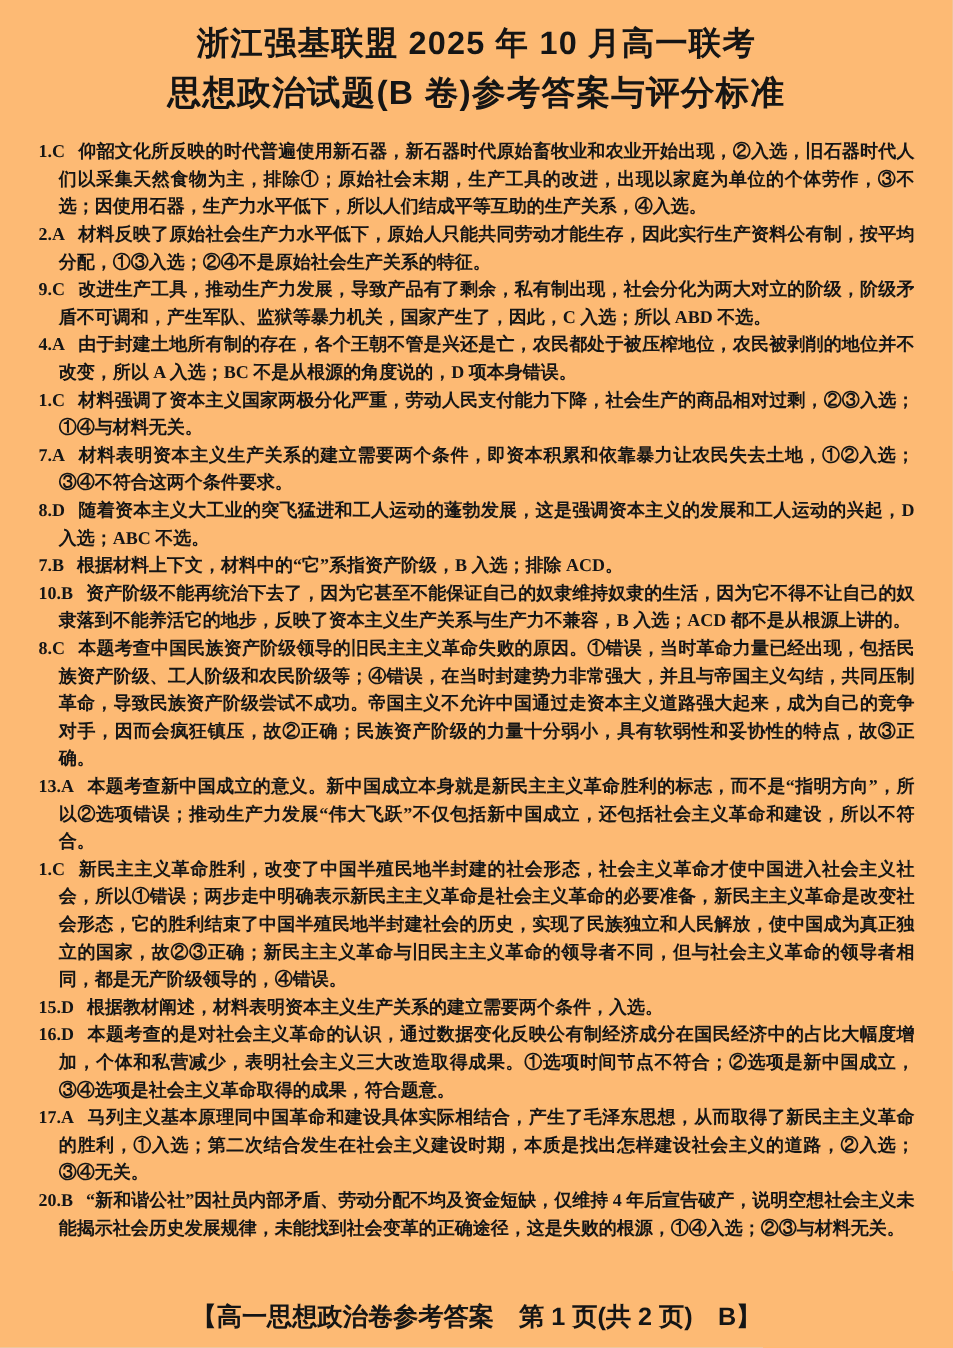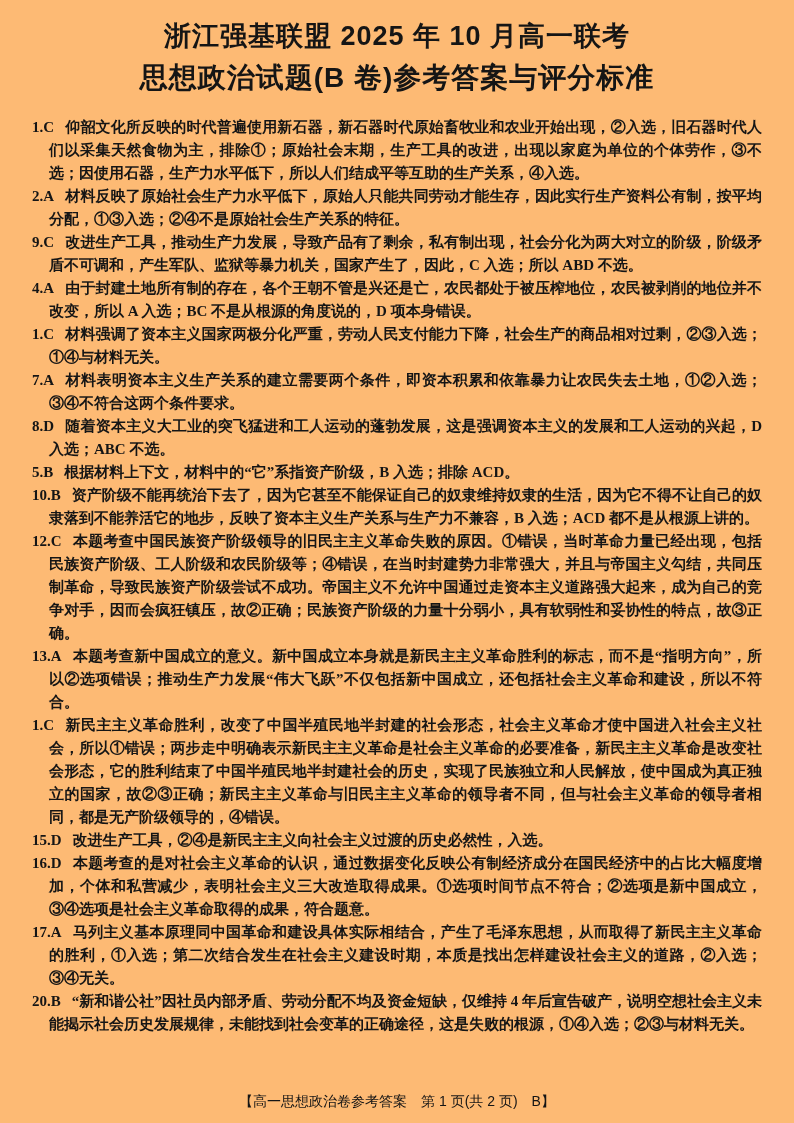--- a/index.html
+++ b/index.html
@@ -47,22 +47,22 @@
     text-indent: -17px;
   }
   .qnum { margin-right: 11px; white-space: nowrap; }
   .footer {
     position: absolute;
     left: 0;
     right: 0;
     bottom: 12px;
     text-align: center;
     font-family: "Liberation Sans", "DejaVu Sans", sans-serif;
-    font-weight: normal;
-    font-size: 14px;
+    font-weight: bold;
+    font-size: 21px;
   }
 </style>
 </head>
 <body>
 
 <div class="page">
   <h1 class="title1">浙江强基联盟 2025 年 10 月高一联考</h1>
   <h2 class="title2">思想政治试题(B 卷)参考答案与评分标准</h2>
 
   <div class="answers">
@@ -74,32 +74,32 @@
 
   <p class="item"><span class="qnum">4.A</span><span>由于封建土地所有制的存在，各个王朝不管是兴还是亡，农民都处于被压榨地位，农民被剥削的地位并不改变，所以 A 入选；BC 不是从根源的角度说的，D 项本身错误。</span></p>
 
 
   <p class="item"><span class="qnum">1.C</span><span>材料强调了资本主义国家两极分化严重，劳动人民支付能力下降，社会生产的商品相对过剩，②③入选；①④与材料无关。</span></p>
 
   <p class="item"><span class="qnum">7.A</span><span>材料表明资本主义生产关系的建立需要两个条件，即资本积累和依靠暴力让农民失去土地，①②入选；③④不符合这两个条件要求。</span></p>
 
   <p class="item"><span class="qnum">8.D</span><span>随着资本主义大工业的突飞猛进和工人运动的蓬勃发展，这是强调资本主义的发展和工人运动的兴起，D 入选；ABC 不选。</span></p>
 
-  <p class="item"><span class="qnum">5.B</span><span>根据材料上下文，材料中的“它”系指资产阶级，B 入选；排除 ACD。</span></p>
+  <p class="item"><span class="qnum">7.B</span><span>根据材料上下文，材料中的“它”系指资产阶级，B 入选；排除 ACD。</span></p>
 
   <p class="item"><span class="qnum">10.B</span><span>资产阶级不能再统治下去了，因为它甚至不能保证自己的奴隶维持奴隶的生活，因为它不得不让自己的奴隶落到不能养活它的地步，反映了资本主义生产关系与生产力不兼容，B 入选；ACD 都不是从根源上讲的。</span></p>
 
 
-  <p class="item"><span class="qnum">12.C</span><span>本题考查中国民族资产阶级领导的旧民主主义革命失败的原因。①错误，当时革命力量已经出现，包括民族资产阶级、工人阶级和农民阶级等；④错误，在当时封建势力非常强大，并且与帝国主义勾结，共同压制革命，导致民族资产阶级尝试不成功。帝国主义不允许中国通过走资本主义道路强大起来，成为自己的竞争对手，因而会疯狂镇压，故②正确；民族资产阶级的力量十分弱小，具有软弱性和妥协性的特点，故③正确。</span></p>
+  <p class="item"><span class="qnum">8.C</span><span>本题考查中国民族资产阶级领导的旧民主主义革命失败的原因。①错误，当时革命力量已经出现，包括民族资产阶级、工人阶级和农民阶级等；④错误，在当时封建势力非常强大，并且与帝国主义勾结，共同压制革命，导致民族资产阶级尝试不成功。帝国主义不允许中国通过走资本主义道路强大起来，成为自己的竞争对手，因而会疯狂镇压，故②正确；民族资产阶级的力量十分弱小，具有软弱性和妥协性的特点，故③正确。</span></p>
 
   <p class="item"><span class="qnum">13.A</span><span>本题考查新中国成立的意义。新中国成立本身就是新民主主义革命胜利的标志，而不是“指明方向”，所以②选项错误；推动生产力发展“伟大飞跃”不仅包括新中国成立，还包括社会主义革命和建设，所以不符合。</span></p>
 
   <p class="item"><span class="qnum">1.C</span><span>新民主主义革命胜利，改变了中国半殖民地半封建的社会形态，社会主义革命才使中国进入社会主义社会，所以①错误；两步走中明确表示新民主主义革命是社会主义革命的必要准备，新民主主义革命是改变社会形态，它的胜利结束了中国半殖民地半封建社会的历史，实现了民族独立和人民解放，使中国成为真正独立的国家，故②③正确；新民主主义革命与旧民主主义革命的领导者不同，但与社会主义革命的领导者相同，都是无产阶级领导的，④错误。</span></p>
 
-  <p class="item"><span class="qnum">15.D</span><span>改进生产工具，②④是新民主主义向社会主义过渡的历史必然性，入选。</span></p>
+  <p class="item"><span class="qnum">15.D</span><span>根据教材阐述，材料表明资本主义生产关系的建立需要两个条件，入选。</span></p>
 
   <p class="item"><span class="qnum">16.D</span><span>本题考查的是对社会主义革命的认识，通过数据变化反映公有制经济成分在国民经济中的占比大幅度增加，个体和私营减少，表明社会主义三大改造取得成果。①选项时间节点不符合；②选项是新中国成立，③④选项是社会主义革命取得的成果，符合题意。</span></p>
 
   <p class="item"><span class="qnum">17.A</span><span>马列主义基本原理同中国革命和建设具体实际相结合，产生了毛泽东思想，从而取得了新民主主义革命的胜利，①入选；第二次结合发生在社会主义建设时期，本质是找出怎样建设社会主义的道路，②入选；③④无关。</span></p>
 
   <p class="item"><span class="qnum">20.B</span><span>“新和谐公社”因社员内部矛盾、劳动分配不均及资金短缺，仅维持 4 年后宣告破产，说明空想社会主义未能揭示社会历史发展规律，未能找到社会变革的正确途径，这是失败的根源，①④入选；②③与材料无关。</span></p>
 </div>
 
   <div class="footer">【高一思想政治卷参考答案　第 1 页(共 2 页)　B】</div>
 </div>

